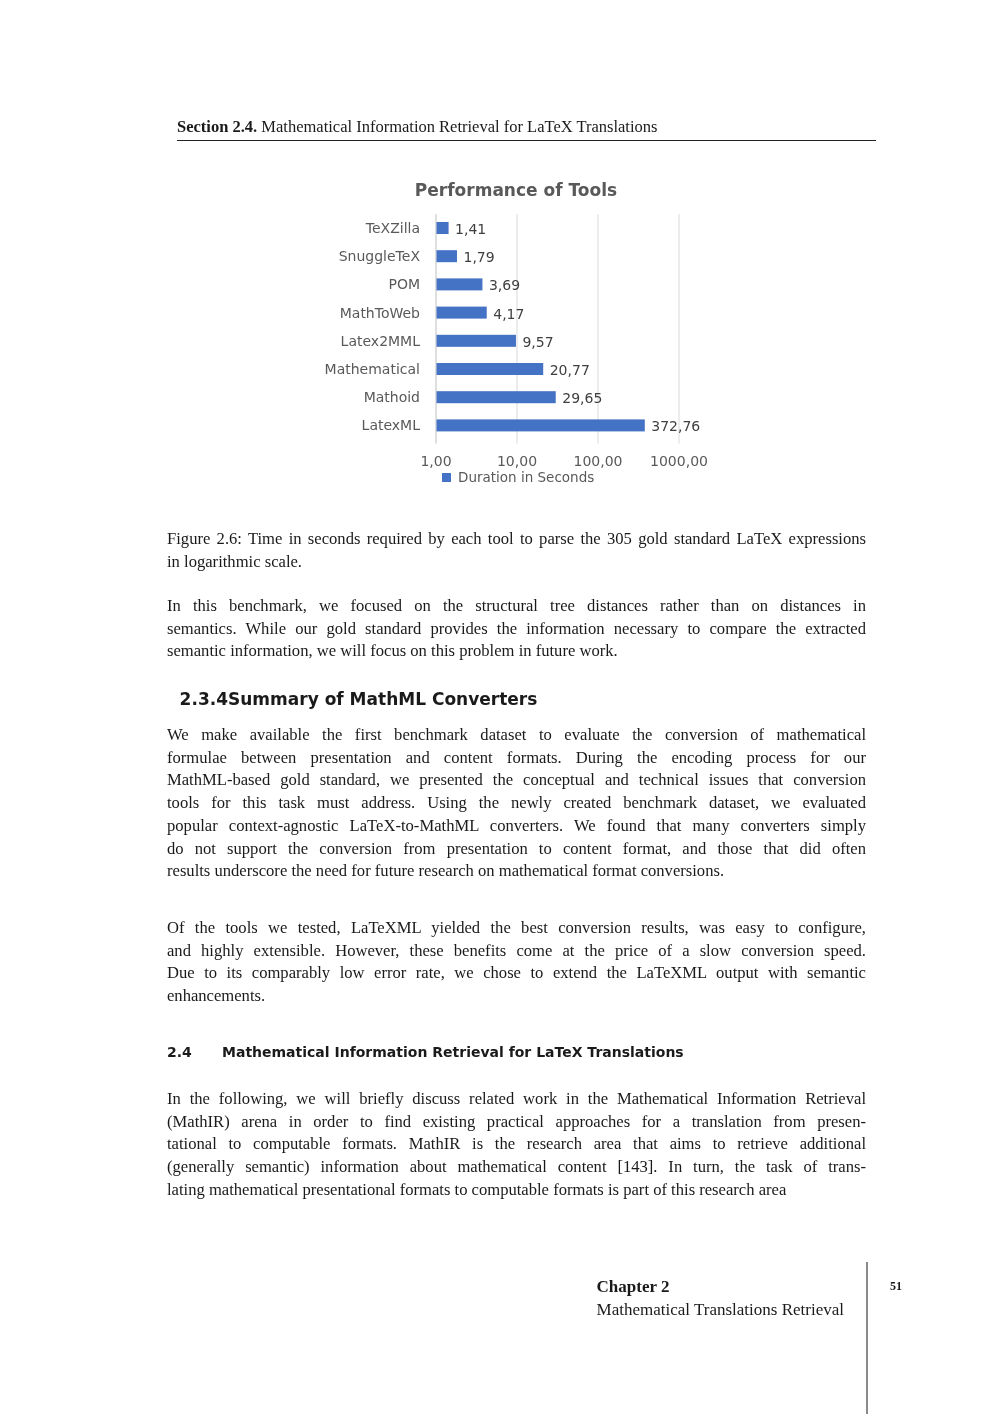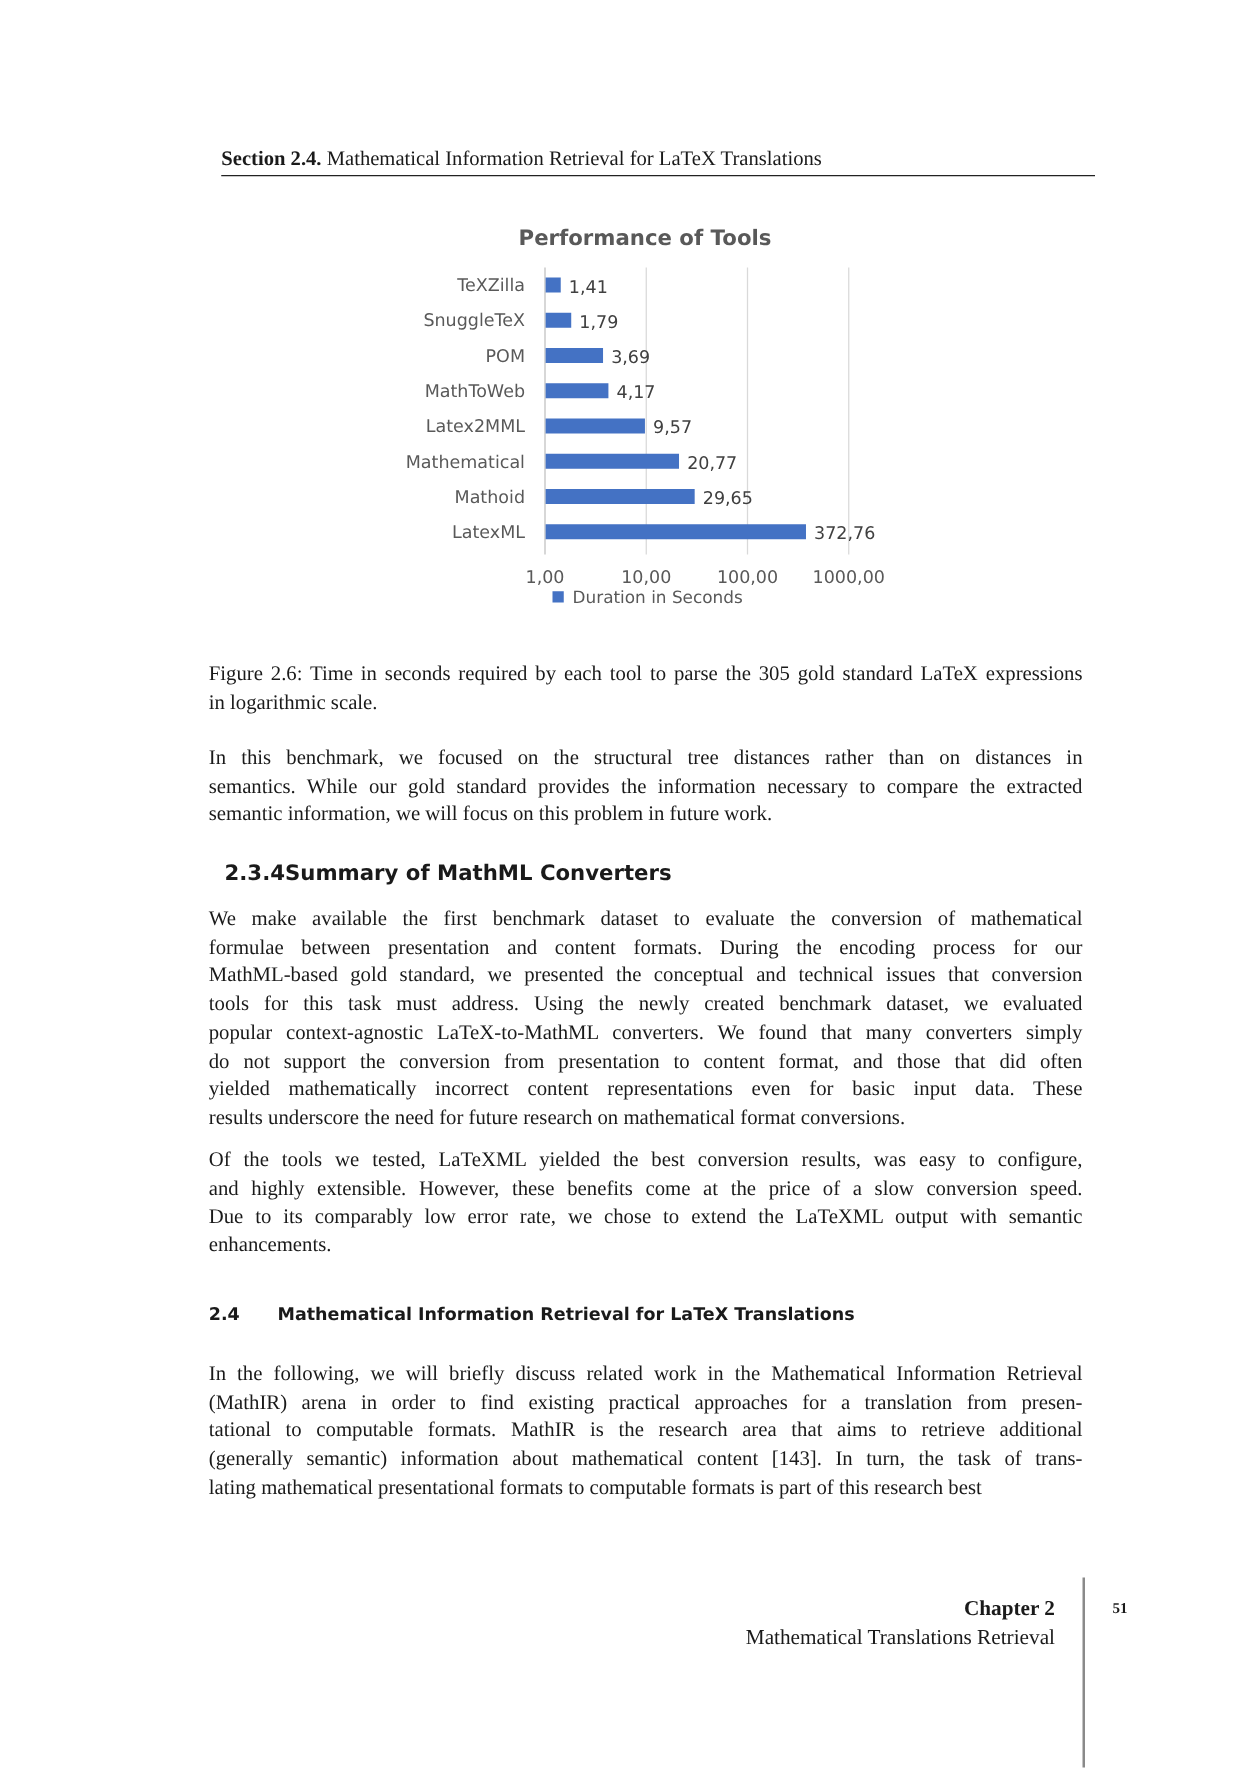--- a/index.html
+++ b/index.html
@@ -21,21 +21,21 @@
 
   .subsec { position:absolute; left:167px; top:688px; font-family:"DejaVu Sans","Liberation Sans",sans-serif;
             font-weight:bold; font-size:17px; line-height:22px; white-space:nowrap;text-align:right; }
   .subsec .num { display:inline-block; width:61px; }
 
   .sec { position:absolute; left:167px; top:1038px; width:699px;
          font-family:"DejaVu Sans","Liberation Sans",sans-serif; font-weight:bold; font-size:14px;
          line-height:28px; white-space:nowrap; }
   .sec .num { display:inline-block; width:55px; }
 
-  #footer-chapter { position:absolute; right:156px; top:1275px; text-align:right;
+  #footer-chapter { position:absolute; right:156px; top:1275px; text-align:left;
          font-family:"Liberation Serif",serif; font-size:17px; line-height:23px; }
   #footer-chapter .ch { font-weight:bold; }
   #footer-rule { position:absolute; left:866px; top:1262px; width:2px; height:152px; background:#8a8a8a; }
   #page-number { position:absolute; left:890px; top:1275px; font-family:"Liberation Serif",serif;
          font-weight:bold; font-size:12px; line-height:23px; }
 </style>
 </head>
 <body>
 
 <div id="running-header">
@@ -110,40 +110,39 @@
   <span class="num">2.3.4</span><span>Summary of MathML Converters</span>
 </div>
 
 <div class="para" id="p2" style="top:724px;">
     <span class="line">We make available the first benchmark dataset to evaluate the conversion of mathematical</span>
     <span class="line">formulae between presentation and content formats.  During the encoding process for our</span>
     <span class="line">MathML-based gold standard, we presented the conceptual and technical issues that conversion</span>
     <span class="line">tools for this task must address.  Using the newly created benchmark dataset, we evaluated</span>
     <span class="line">popular context-agnostic LaTeX-to-MathML converters. We found that many converters simply</span>
     <span class="line">do not support the conversion from presentation to content format, and those that did often</span>
-    <span class="line">yielded mathematically incorrect content representations even for basic input data.  These</span>
     <span class="line last">results underscore the need for future research on mathematical format conversions.</span>
   </div>
 <div class="para" id="p3" style="top:917px;">
     <span class="line">Of the tools we tested, LaTeXML yielded the best conversion results, was easy to configure,</span>
     <span class="line">and highly extensible. However, these benefits come at the price of a slow conversion speed.</span>
     <span class="line">Due to its comparably low error rate, we chose to extend the LaTeXML output with semantic</span>
     <span class="line last">enhancements.</span>
   </div>
 
 <div class="sec">
   <span class="num">2.4</span><span>Mathematical Information Retrieval for LaTeX Translations</span>
 </div>
 
 <div class="para" id="p4" style="top:1088px;">
     <span class="line">In the following, we will briefly discuss related work in the Mathematical Information Retrieval</span>
     <span class="line">(MathIR) arena in order to find existing practical approaches for a translation from presen-</span>
     <span class="line">tational to computable formats.  MathIR is the research area that aims to retrieve additional</span>
     <span class="line">(generally semantic) information about mathematical content [143]. In turn, the task of trans-</span>
-    <span class="line last">lating mathematical presentational formats to computable formats is part of this research best</span>
+    <span class="line last">lating mathematical presentational formats to computable formats is part of this research area</span>
   </div>
 
 <div id="footer-chapter">
   <div class="ch">Chapter 2</div>
   <div>Mathematical Translations Retrieval</div>
 </div>
 <div id="footer-rule"></div>
 <div id="page-number">51</div>
 
 </body></html>

